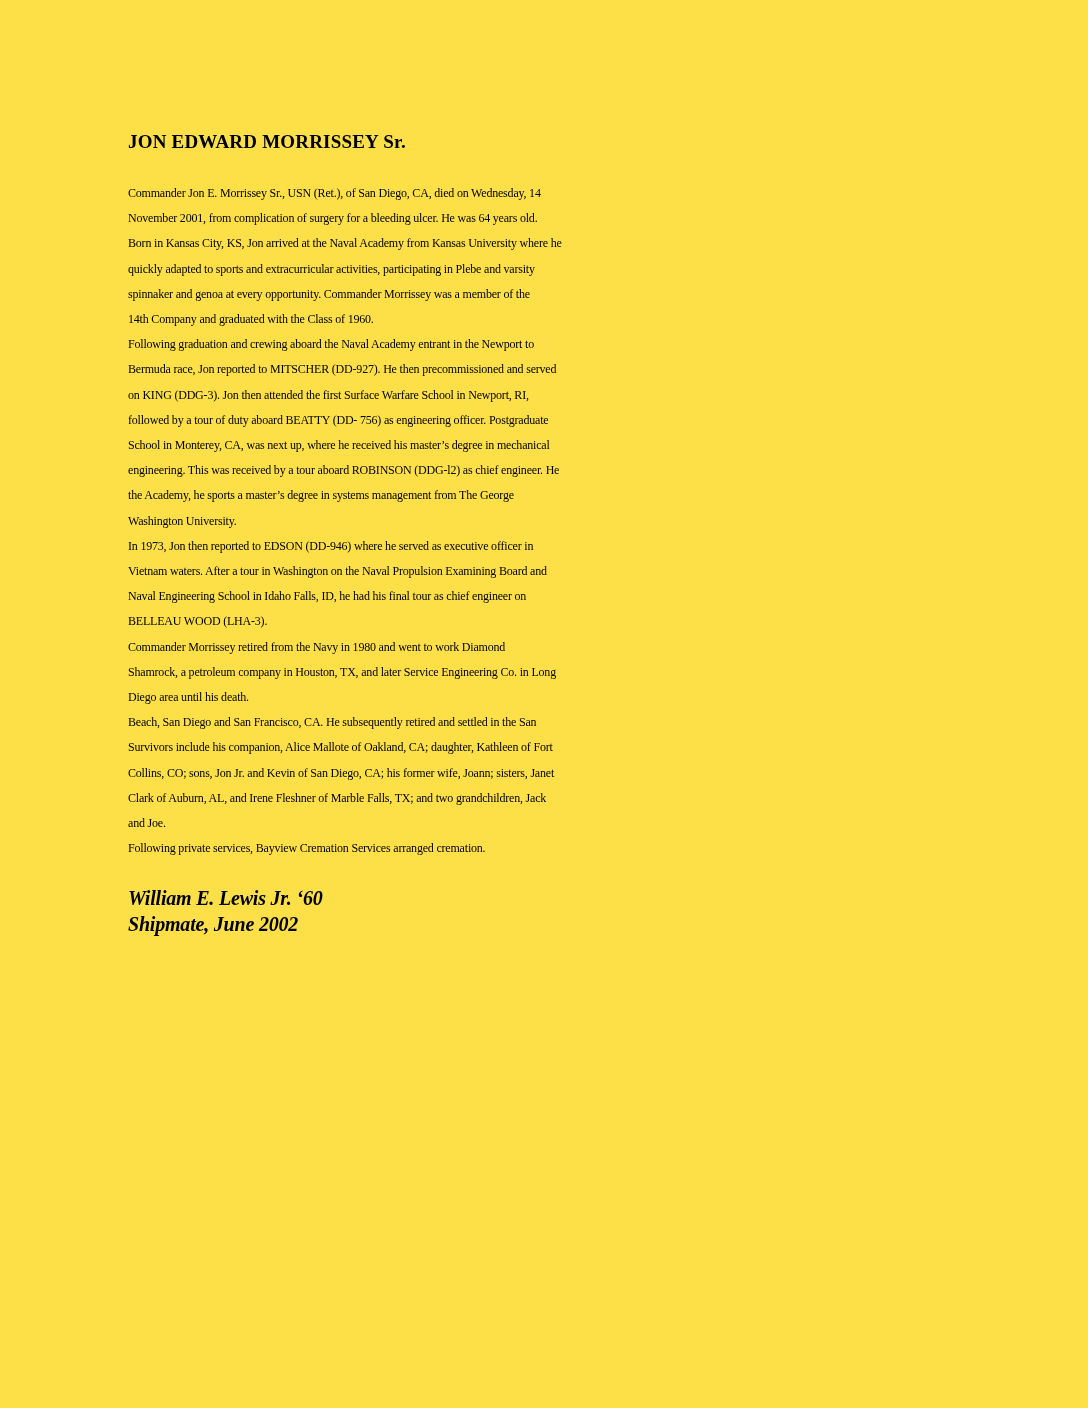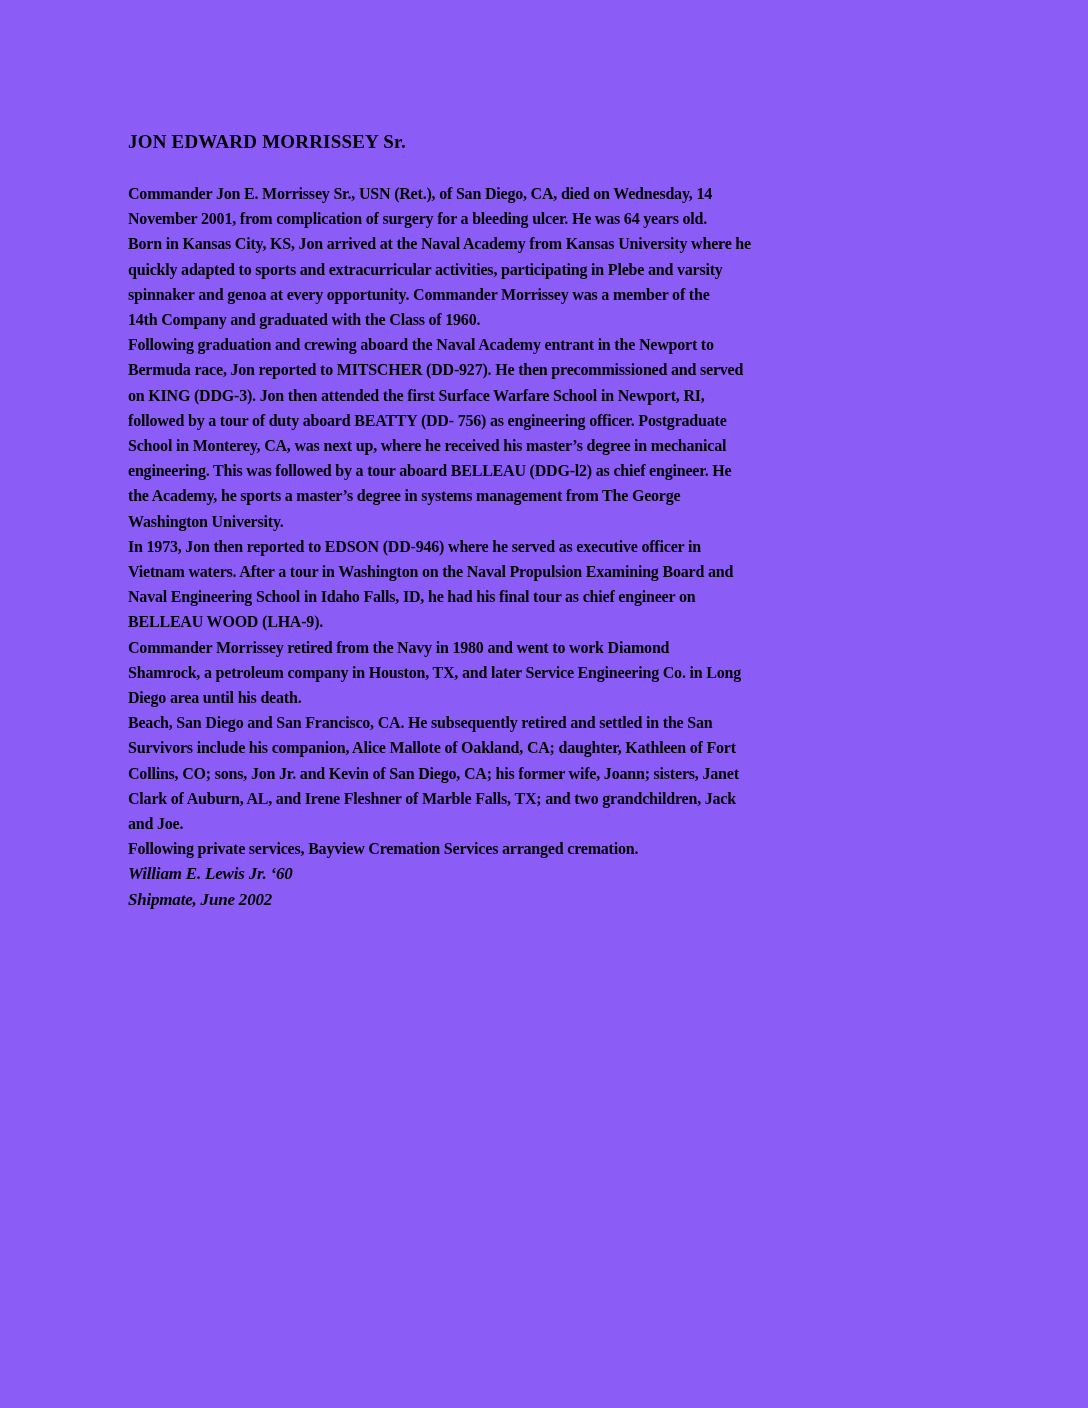--- a/index.html
+++ b/index.html
@@ -4,45 +4,46 @@
 <style>
   html, body {
     margin: 0;
     padding: 0;
     background: #ffffff;
   }
   .page {
     position: relative;
     width: 1088px;
     height: 1408px;
-    background: #8b5cf6;
+    background: #fde047;
     color: #000000;
     box-sizing: border-box;
     padding: 129px 120px 0 128px;
     font-family: "Liberation Serif", "DejaVu Serif", serif;
     overflow: hidden;
   }
   .title {
     font-size: 19px;
     font-weight: 700;
     line-height: 26px;
     letter-spacing: 0.2px;
     margin: 0 0 26px 0;
   }
   .body-block {
-    font-size: 16px;
-    font-weight: 700;
+    font-size: 12px;
+    font-weight: 400;
     letter-spacing: -0.2px;
   }
   .body-block .line {
     line-height: 25.2px;
     white-space: nowrap;
   }
   .byline {
-    font-size: 17px;
+    margin-top: 25px;
+    font-size: 20px;
     font-weight: 700;
     font-style: italic;
     letter-spacing: -0.2px;
   }
   .byline .line {
     line-height: 25.2px;
     white-space: nowrap;
   }
 </style>
 </head>
@@ -59,29 +60,29 @@
         <div class="line">quickly adapted to sports and extracurricular activities, participating in Plebe and varsity</div>
         <div class="line">spinnaker and genoa at every opportunity. Commander Morrissey was a member of the</div>
         <div class="line">14th Company and graduated with the Class of 1960.</div>
       </div>
     <div class="paragraph">
         <div class="line">Following graduation and crewing aboard the Naval Academy entrant in the Newport to</div>
         <div class="line">Bermuda race, Jon reported to MITSCHER (DD-927). He then precommissioned and served</div>
         <div class="line">on KING (DDG-3). Jon then attended the first Surface Warfare School in Newport, RI,</div>
         <div class="line">followed by a tour of duty aboard BEATTY (DD- 756) as engineering officer. Postgraduate</div>
         <div class="line">School in Monterey, CA, was next up, where he received his master’s degree in mechanical</div>
-        <div class="line">engineering. This was followed by a tour aboard BELLEAU (DDG-l2) as chief engineer. He</div>
+        <div class="line">engineering. This was received by a tour aboard ROBINSON (DDG-l2) as chief engineer. He</div>
         <div class="line">the Academy, he sports a master’s degree in systems management from The George</div>
         <div class="line">Washington University.</div>
       </div>
     <div class="paragraph">
         <div class="line">In 1973, Jon then reported to EDSON (DD-946) where he served as executive officer in</div>
         <div class="line">Vietnam waters. After a tour in Washington on the Naval Propulsion Examining Board and</div>
         <div class="line">Naval Engineering School in Idaho Falls, ID, he had his final tour as chief engineer on</div>
-        <div class="line">BELLEAU WOOD (LHA-9).</div>
+        <div class="line">BELLEAU WOOD (LHA-3).</div>
       </div>
     <div class="paragraph">
         <div class="line">Commander Morrissey retired from the Navy in 1980 and went to work Diamond</div>
         <div class="line">Shamrock, a petroleum company in Houston, TX, and later Service Engineering Co. in Long</div>
         <div class="line">Diego area until his death.</div>
         <div class="line">Beach, San Diego and San Francisco, CA. He subsequently retired and settled in the San</div>
       </div>
     <div class="paragraph">
         <div class="line">Survivors include his companion, Alice Mallote of Oakland, CA; daughter, Kathleen of Fort</div>
         <div class="line">Collins, CO; sons, Jon Jr. and Kevin of San Diego, CA; his former wife, Joann; sisters, Janet</div>

